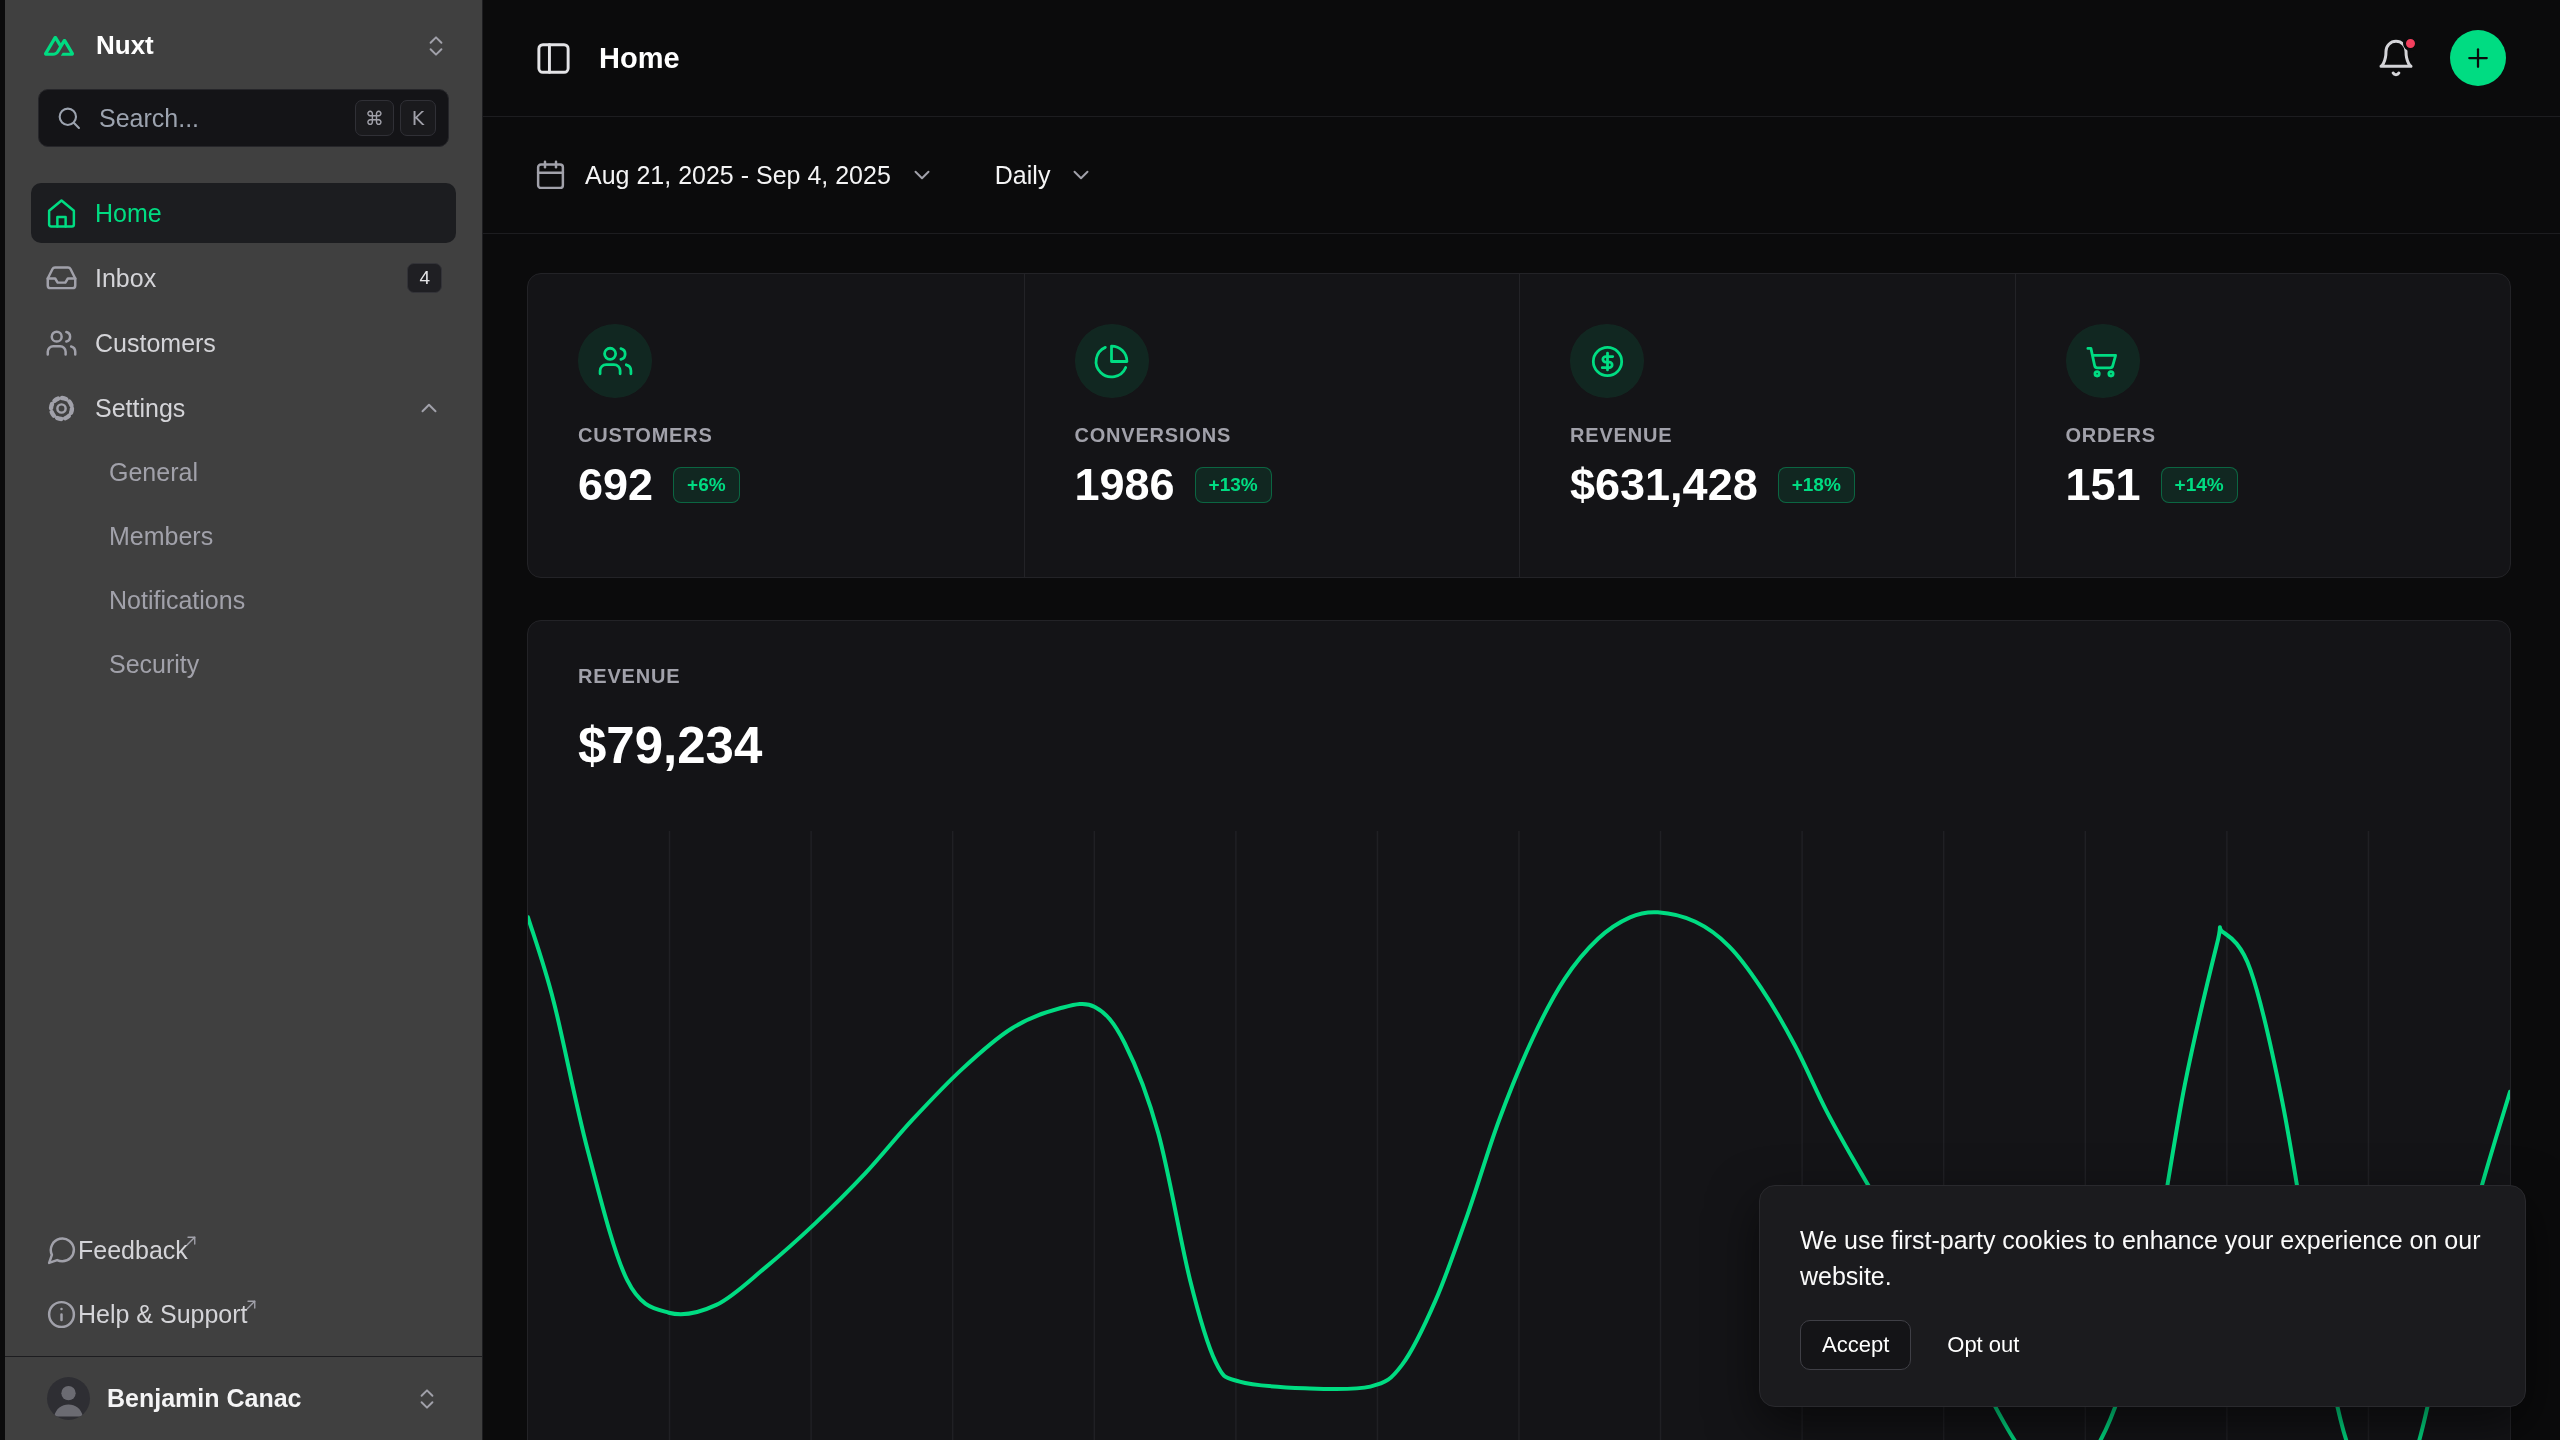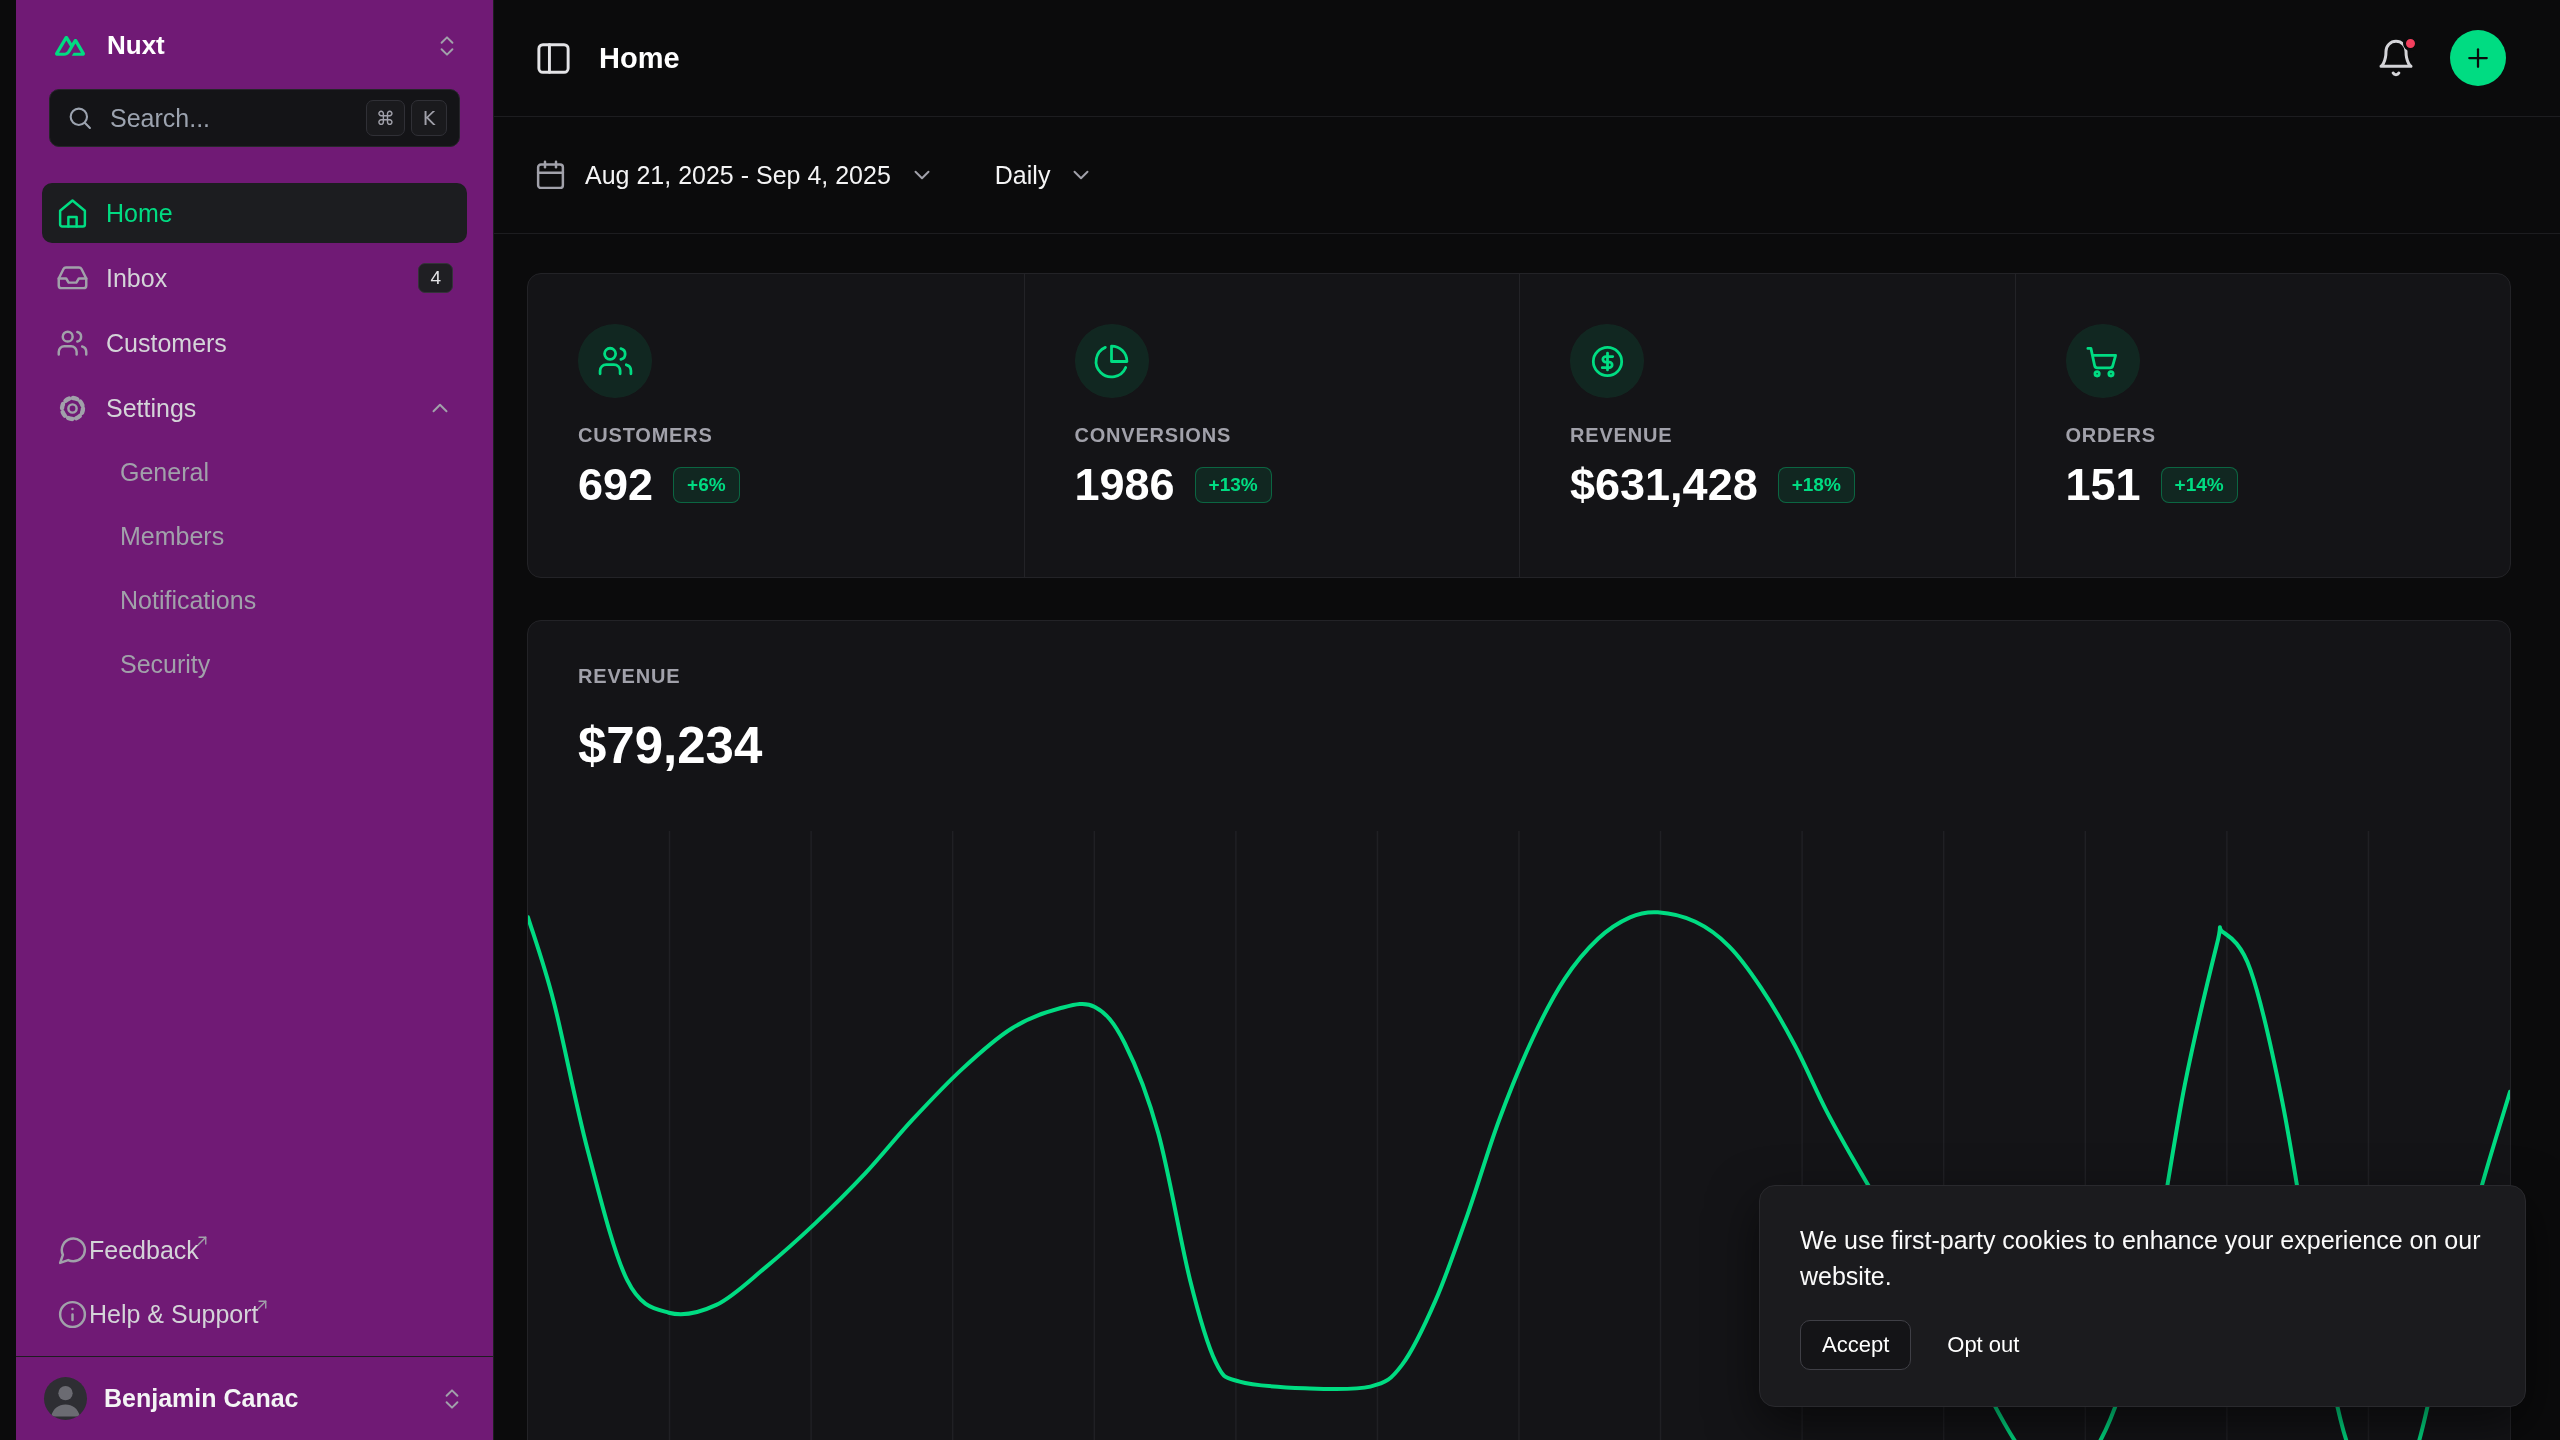--- a/index.html
+++ b/index.html
@@ -6,23 +6,23 @@
   html,body { width:2560px; height:1440px; overflow:hidden; }
   body {
     background:#0b0b0c; color:#fafafa;
     font-family:"Liberation Sans", sans-serif;
   }
   svg { display:block; }
   button { font-family:inherit; cursor:pointer; }
 
   
   .sidebar {
-    position:fixed; left:16px; top:0; bottom:0; width:478px;
+    position:fixed; left:5px; top:0; bottom:0; width:478px;
     border-right:1px solid #1d1d20; display:flex; flex-direction:column;
-    background:#701a75;
+    background:#404040;
   }
   .ws-row { display:flex; align-items:center; gap:16px; padding:30px 33px 22px; }
   .ws-logo { width:42px; height:30px; color:#00dc82; }
   .ws-name { font-size:26px; font-weight:700; color:#fff; }
   .ws-caret { margin-left:auto; color:#a1a1aa; }
   .ico { stroke:currentColor; fill:none; stroke-width:1.8; stroke-linecap:round; stroke-linejoin:round; }
 
   .search-box {
     margin:6px 33px 0; height:58px; background:#141417; border:1px solid #26262a;
     border-radius:10px; display:flex; align-items:center; gap:16px; padding:0 12px 0 16px;
@@ -57,21 +57,21 @@
 
   .sidebar-footer { margin-top:auto; padding:0 26px 10px; }
   .footer-item {
     height:64px; display:flex; align-items:center; padding:0 14px;
     color:#d4d4d8; font-size:25px; border-radius:10px; cursor:pointer;
   }
   .footer-item .nav-ico { color:#a1a1aa; }
   .ext-arrow { color:#a1a1aa; align-self:flex-start; margin-top:14px; margin-left:-6px; }
 
   .user-row {
-    border-top:1px solid #1d1d20; padding:20px 28px; display:flex; align-items:center; gap:17px;
+    border-top:1px solid #1d1d20; padding:20px 42px; display:flex; align-items:center; gap:17px;
     cursor:pointer;
   }
   .avatar { width:43px; height:43px; border-radius:50%; background:#2e2e33; overflow:hidden; flex:none; }
   .user-name { font-size:25px; font-weight:600; color:#f4f4f5; }
   .user-caret { margin-left:auto; color:#a1a1aa; }
 
   
   .main { margin-left:478px; height:100%; display:flex; flex-direction:column; }
   .main-header {
     height:117px; flex:none; border-bottom:1px solid #1d1d20;

